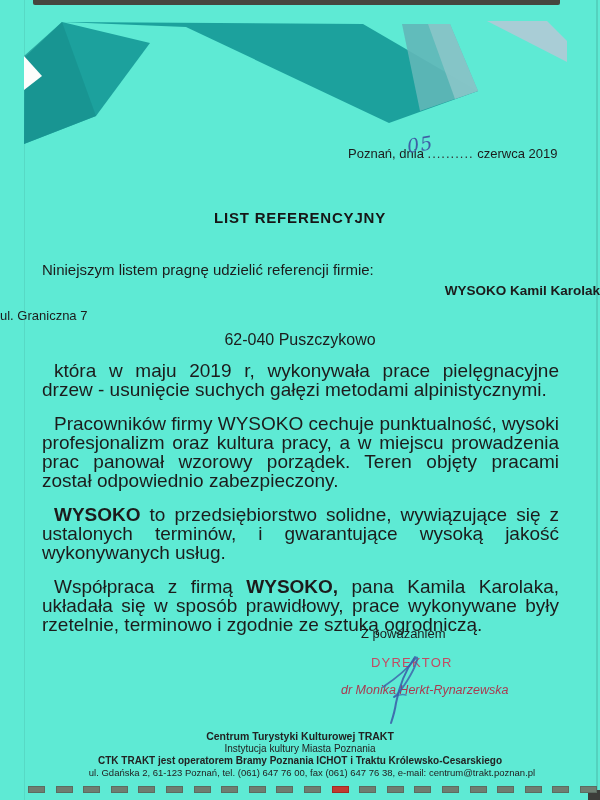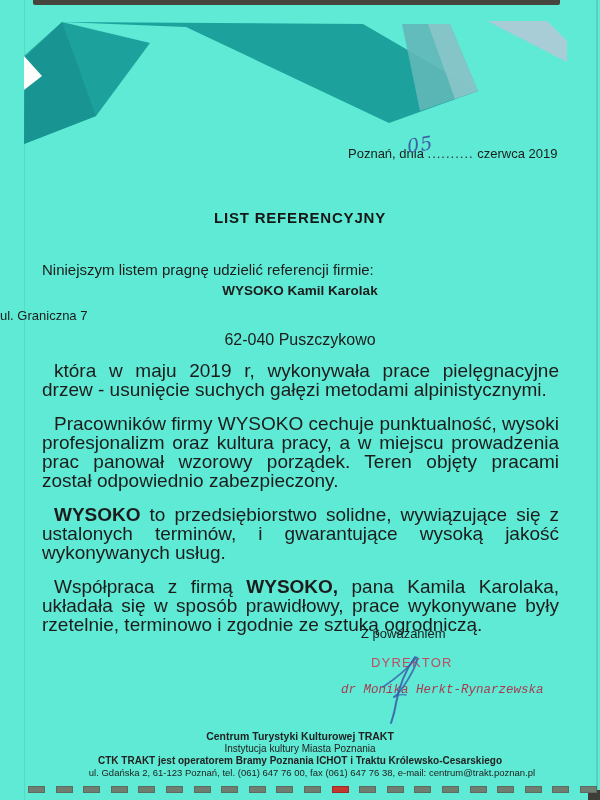--- a/index.html
+++ b/index.html
@@ -18,29 +18,29 @@
   .date-line{position:absolute;left:348px;top:146px;font-size:13px;white-space:nowrap;}
   .date-dots{letter-spacing:1px;color:#333;}
   .handwritten-day{
     position:absolute;left:407px;top:133px;
     font-family:"DejaVu Serif",serif;font-style:italic;font-size:19px;
     color:#3f5fa5;transform:rotate(-9deg);letter-spacing:1px;
   }
   .title{position:absolute;left:0;top:209px;width:600px;text-align:center;
     font-size:15px;font-weight:600;letter-spacing:0.8px;color:#161616;}
   .intro{position:absolute;left:42px;top:261px;font-size:15px;}
-  .company-name{position:absolute;left:0;top:283px;width:600px;text-align:center;font-size:13.5px;font-weight:700;}
+  .company-name{position:absolute;left:0;top:283px;width:600px;text-align:right;font-size:13.5px;font-weight:700;}
   .company-street{position:absolute;left:0;top:308px;width:600px;text-align:left;font-size:13px;}
   .company-city{position:absolute;left:0;top:331px;width:600px;text-align:center;font-size:16px;}
   .body-text{position:absolute;left:42px;top:361px;width:517px;font-size:19px;line-height:19px;text-align:justify;}
   .body-text p{margin:0 0 15px 0;text-indent:12px;}
   .closing{position:absolute;left:361px;top:626px;font-size:13px;}
   .stamp-role{position:absolute;left:371px;top:655px;font-size:13px;letter-spacing:1.2px;color:#c24b63;font-weight:500;text-align:center;}
   .stamp-name{position:absolute;left:341px;top:683px;font-size:12.5px;color:#a93b51;
-    font-family:Liberation Mono, monospace;font-style:italic;}
+    font-family:Liberation Sans, sans-serif;font-style:italic;}
   .signature-svg{position:absolute;left:355px;top:645px;pointer-events:none;}
   .footer{position:absolute;left:0;top:730px;width:600px;text-align:center;color:#222;}
   .footer .f1{font-size:10.5px;font-weight:700;line-height:13px;}
   .footer .f2{font-size:10px;line-height:12px;}
   .footer .f3{font-size:10px;line-height:12px;font-weight:bold;}
   .footer .f4{font-size:9.5px;line-height:12px;margin-left:24px;}
   .dash-strip{position:absolute;left:0;top:786px;width:600px;height:8px;}
   .dash{position:absolute;top:0;width:17px;height:7px;background:#6e7e71;box-shadow:inset 0 0 0 1px #5c6c60;}
   .dash.red{background:#c03a30;box-shadow:inset 0 0 0 1px #a32a24;}
 </style>

